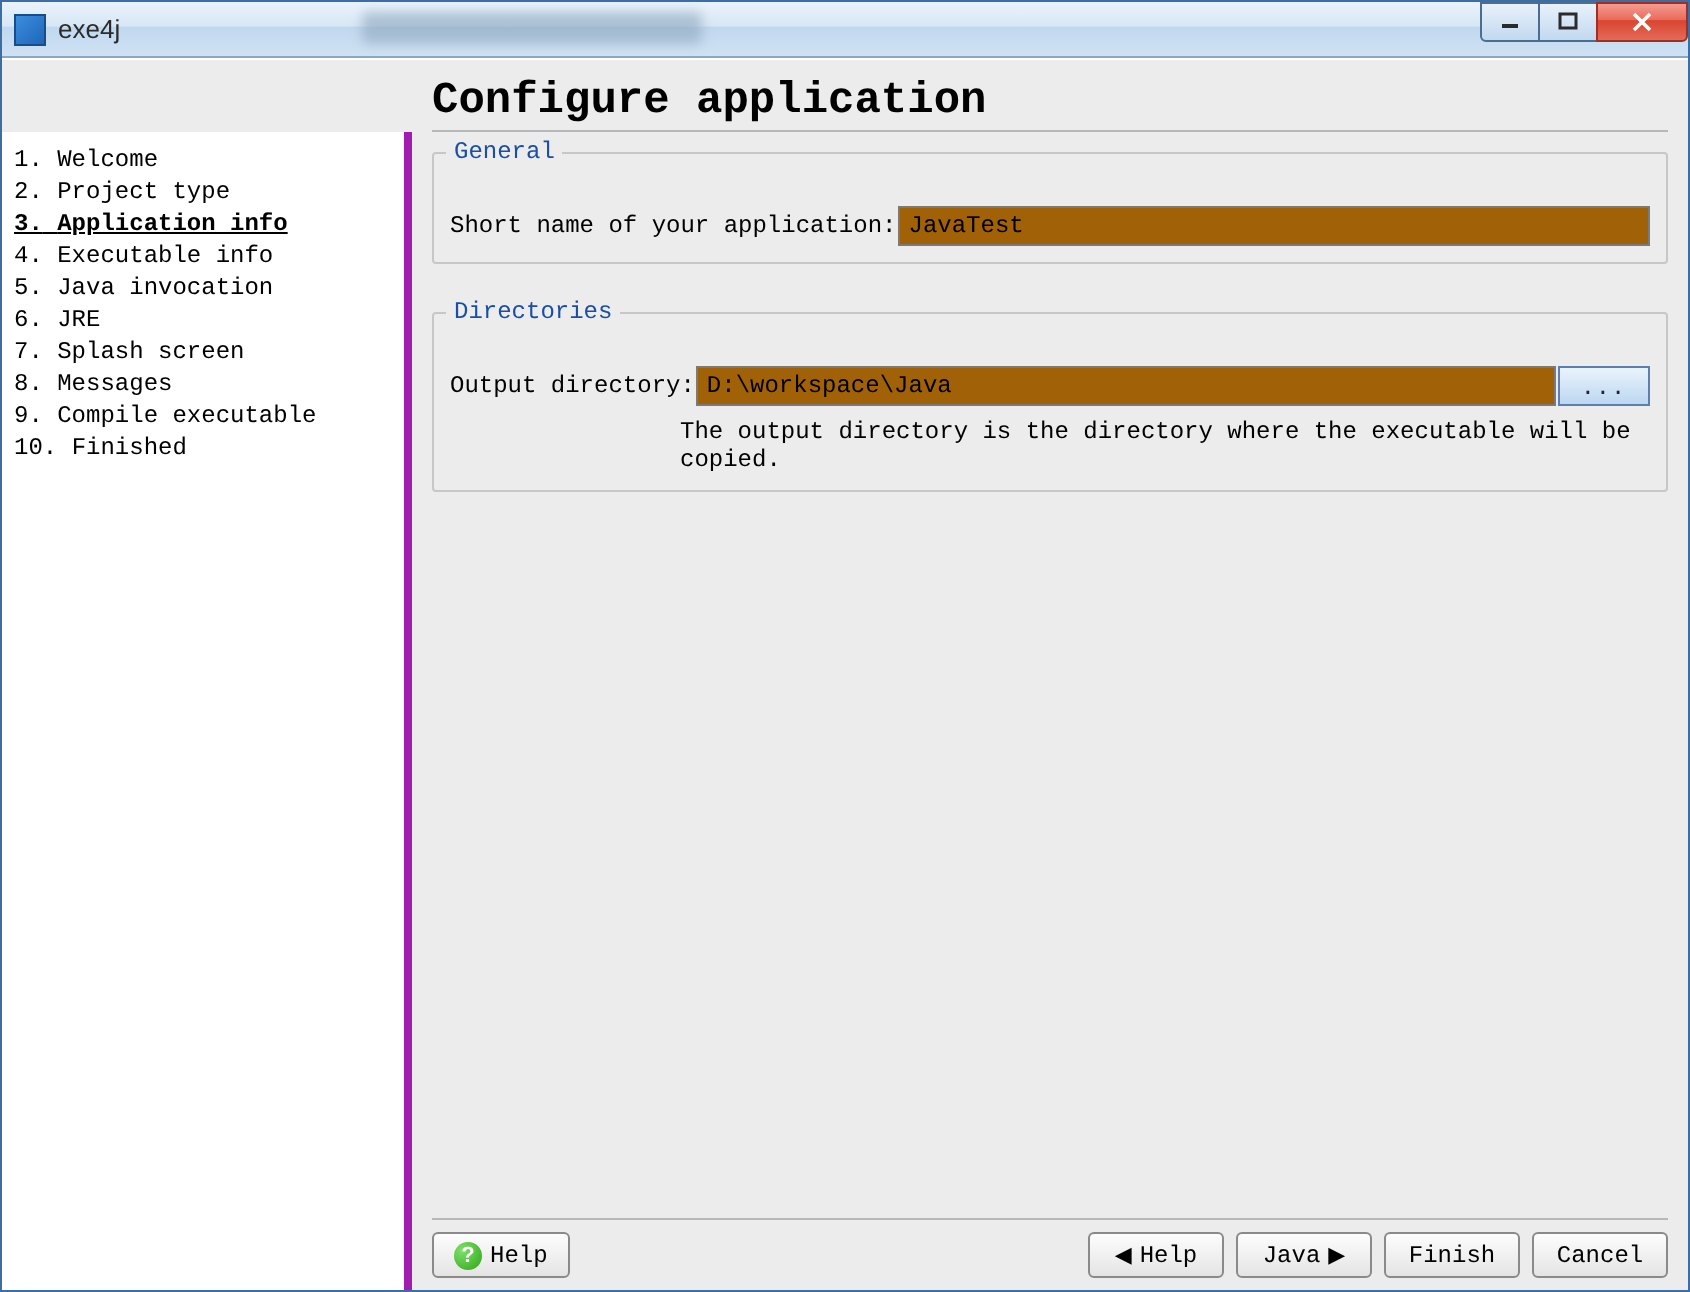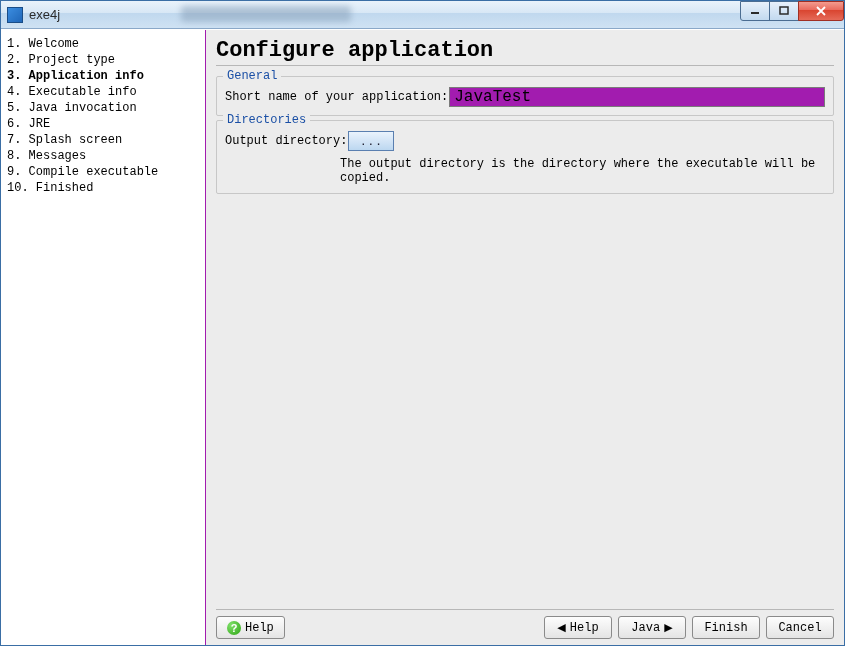--- a/index.html
+++ b/index.html
@@ -84,52 +84,53 @@
   .win-btn svg { display:block; }
   .content {
     flex: 1;
     display: flex;
     background: #ececec;
     border-top: 1px solid #fff;
   }
   .sidebar {
     width: 205px;
     background: #fff;
-    border-right: 1px solid #a21caf;
+    border-right: 4px solid #a21caf;
     padding: 6px 4px;
     position: relative;
     overflow: hidden;
+    margin-top: 36px;
   }
   .sidebar .step {
     padding: 1px 2px;
     white-space: nowrap;
     color: #000;
     line-height: 14px;
   }
-  .sidebar .step.active { font-weight: bold; }
+  .sidebar .step.active { font-weight: bold; text-decoration: underline; }
   .main {
     flex: 1;
     background: #ececec;
     padding: 8px 10px 6px 10px;
     display: flex;
     flex-direction: column;
     position: relative;
   }
   .page-title {
     font-size: 22px;
     font-weight: bold;
     padding-bottom: 2px;
     border-bottom: 1px solid #b7b7b7;
     margin-bottom: 10px;
   }
   .groupbox {
     border: 1px solid #c7c7c7;
     border-radius: 2px;
-    padding: 10px 8px 8px 8px;
-    margin-bottom: 4px;
+    padding: 26px 8px 8px 8px;
+    margin-bottom: 24px;
     position: relative;
   }
   .groupbox .legend {
     position: absolute;
     top: -8px;
     left: 6px;
     background: #ececec;
     padding: 0 4px;
     color: #1a4fa5;
     font-size: 12px;
@@ -140,23 +141,23 @@
     gap: 1px;
   }
   .field-label {
     color: #000;
     white-space: nowrap;
   }
   .text-input {
     flex: 1;
     height: 20px;
     border: 1px solid #7a7a7a;
-    background: #a21caf;
+    background: #a16207;
     font-family: "Courier New", monospace;
-    font-size: 16px;
+    font-size: 12px;
     padding: 1px 4px;
   }
   .browse-btn {
     width: 46px;
     height: 20px;
     border: 1px solid #5a7fb0;
     background: linear-gradient(to bottom,#eaf3fd,#bcd7f0);
     font-size: 11px;
     font-family: monospace;
     color: #223;
@@ -253,20 +254,21 @@
         <div class="field-row">
           <span class="field-label">Short name of your application:</span>
           <input class="text-input" type="text" value="JavaTest" style="">
         </div>
       </div>
 
       <div class="groupbox">
         <div class="legend">Directories</div>
         <div class="field-row">
           <span class="field-label">Output directory:</span>
+          <input class="text-input" type="text" value="D:\workspace\Java" style="">
           <button class="browse-btn">...</button>
         </div>
         <div class="hint">The output directory is the directory where the executable will be copied.</div>
       </div>
 
       <div class="footer">
         <button class="btn">
           <span class="help-icon">?</span>
           <span>Help</span>
         </button>

